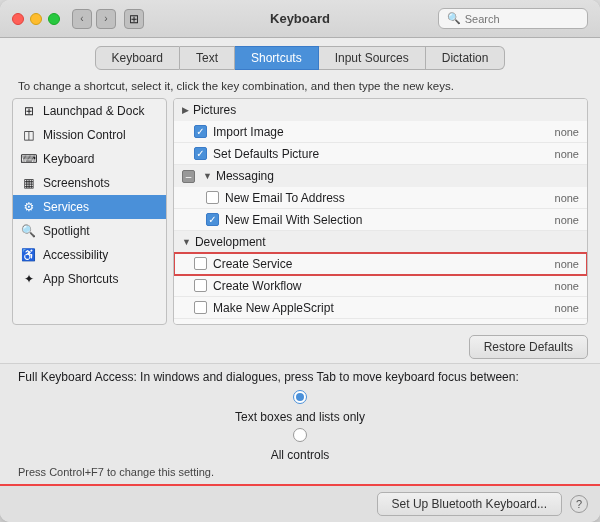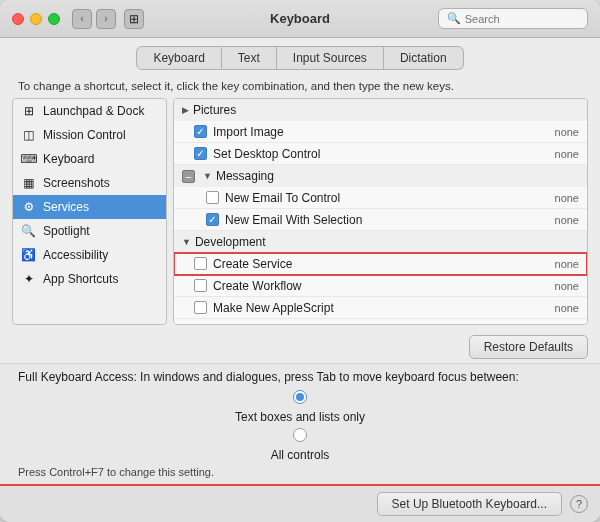--- a/index.html
+++ b/index.html
@@ -419,20 +419,21 @@
     <div class="title-bar-title">Keyboard</div>
     <div class="search-bar">
       <span class="search-icon-char">🔍</span>
       <input type="text" placeholder="Search" style="">
     </div>
   </div>
 
   <div class="tab-bar">
     <div class="tab">Keyboard</div>
     <div class="tab">Text</div>
+    <div class="tab active">Shortcuts</div>
     <div class="tab">Input Sources</div>
     <div class="tab">Dictation</div>
   </div>
 
   <div class="instruction">To change a shortcut, select it, click the key combination, and then type the new keys.</div>
 
   <div class="content-area">
 
     <div class="sidebar">
       <div class="sidebar-item">
@@ -477,33 +478,33 @@
       </div>
 
       <div class="shortcut-row indent-1">
         <div class="shortcut-checkbox checked">✓</div>
         <span class="shortcut-label">Import Image</span>
         <span class="shortcut-value">none</span>
       </div>
 
       <div class="shortcut-row indent-1">
         <div class="shortcut-checkbox checked">✓</div>
-        <span class="shortcut-label">Set Desktop Control</span>
+        <span class="shortcut-label">Set Defaults Picture</span>
         <span class="shortcut-value">none</span>
       </div>
 
       <div class="category-header">
         <div class="shortcut-checkbox mixed" style="width:13px;height:13px;margin-right:4px;">–</div>
         <span class="triangle">▼</span>
         <span>Messaging</span>
       </div>
 
       <div class="shortcut-row indent-2">
         <div class="shortcut-checkbox"></div>
-        <span class="shortcut-label">New Email To Control</span>
+        <span class="shortcut-label">New Email To Address</span>
         <span class="shortcut-value">none</span>
       </div>
 
       <div class="shortcut-row indent-2">
         <div class="shortcut-checkbox checked">✓</div>
         <span class="shortcut-label">New Email With Selection</span>
         <span class="shortcut-value">none</span>
       </div>
 
       <div class="category-header">

